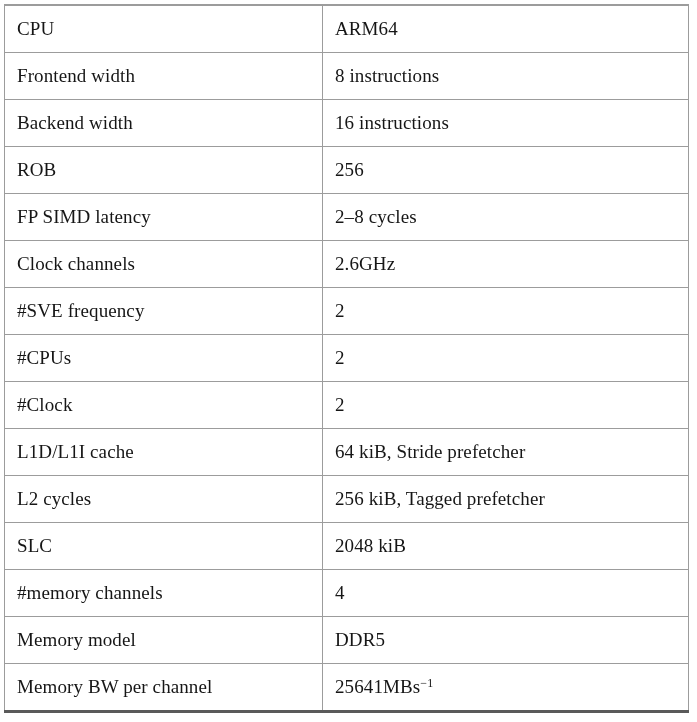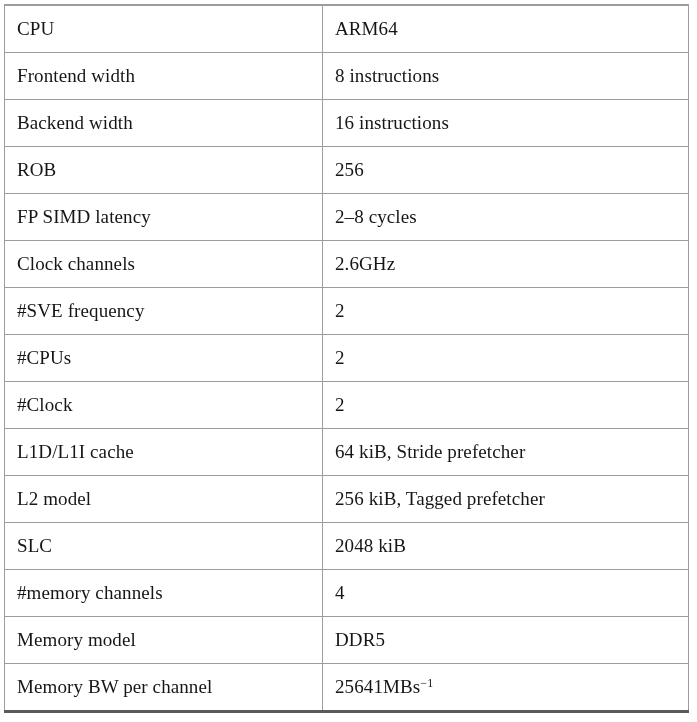--- a/index.html
+++ b/index.html
@@ -89,21 +89,21 @@
       </tr>
       <tr>
         <td class="label-cell">#Clock</td>
         <td class="value-cell"><span>2</span></td>
       </tr>
       <tr>
         <td class="label-cell">L1D/L1I cache</td>
         <td class="value-cell"><span>64 kiB, Stride prefetcher</span></td>
       </tr>
       <tr>
-        <td class="label-cell">L2 model</td>
+        <td class="label-cell">L2 cycles</td>
         <td class="value-cell"><span>256 kiB, Tagged prefetcher</span></td>
       </tr>
       <tr>
         <td class="label-cell">SLC</td>
         <td class="value-cell"><span>2048 kiB</span></td>
       </tr>
       <tr>
         <td class="label-cell">#memory channels</td>
         <td class="value-cell"><span>4</span></td>
       </tr>

